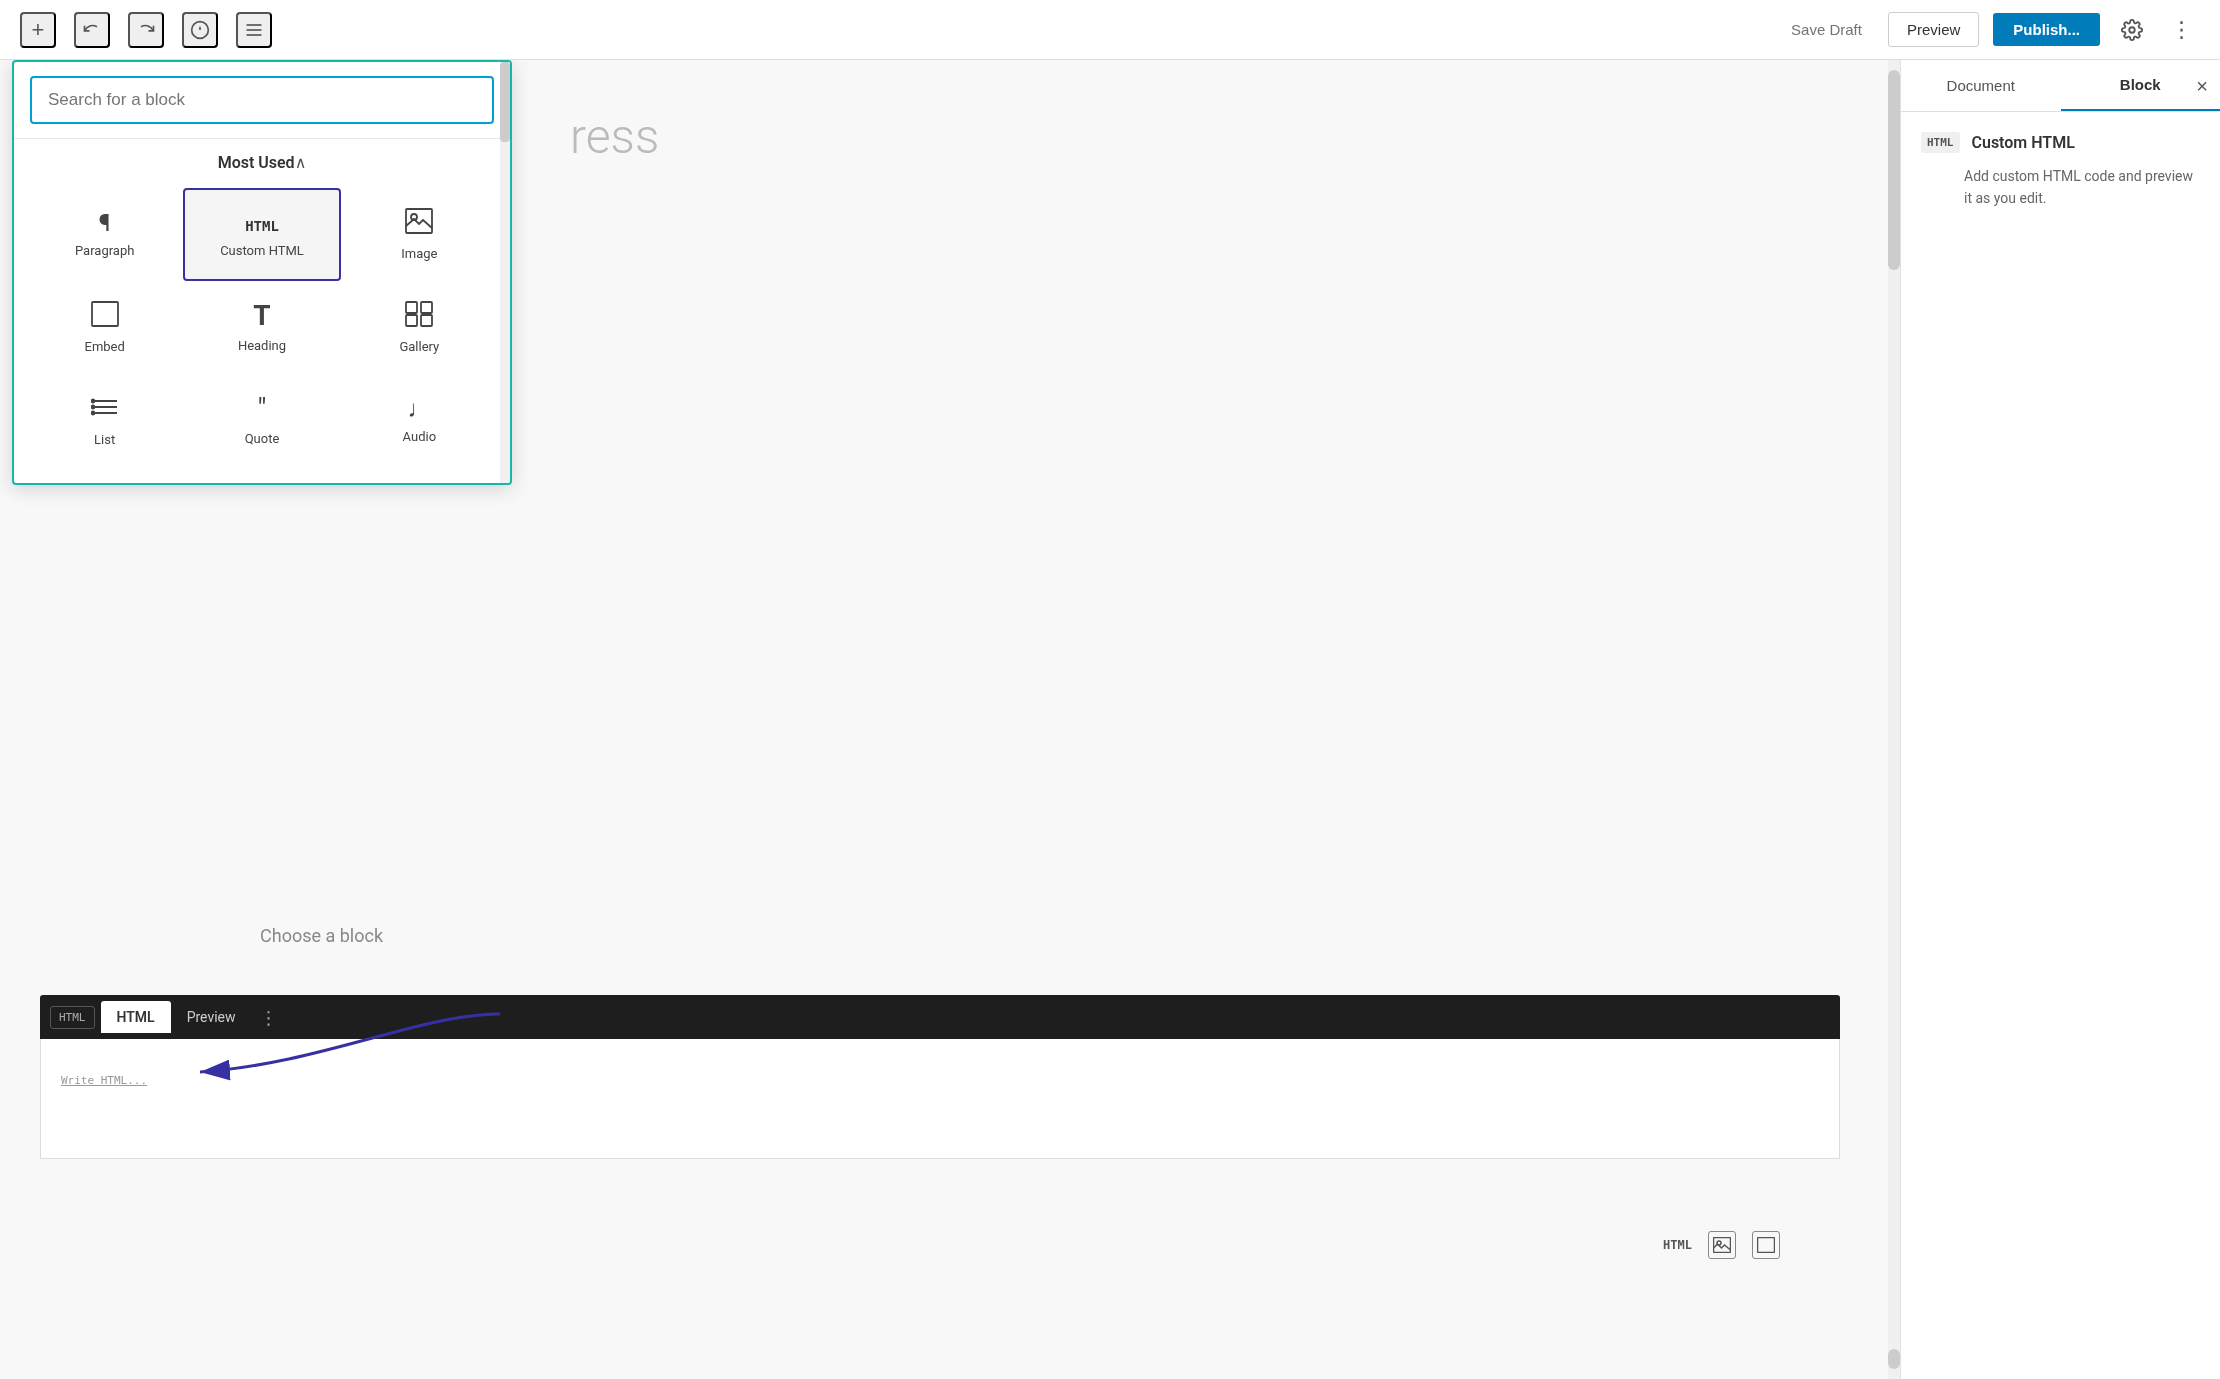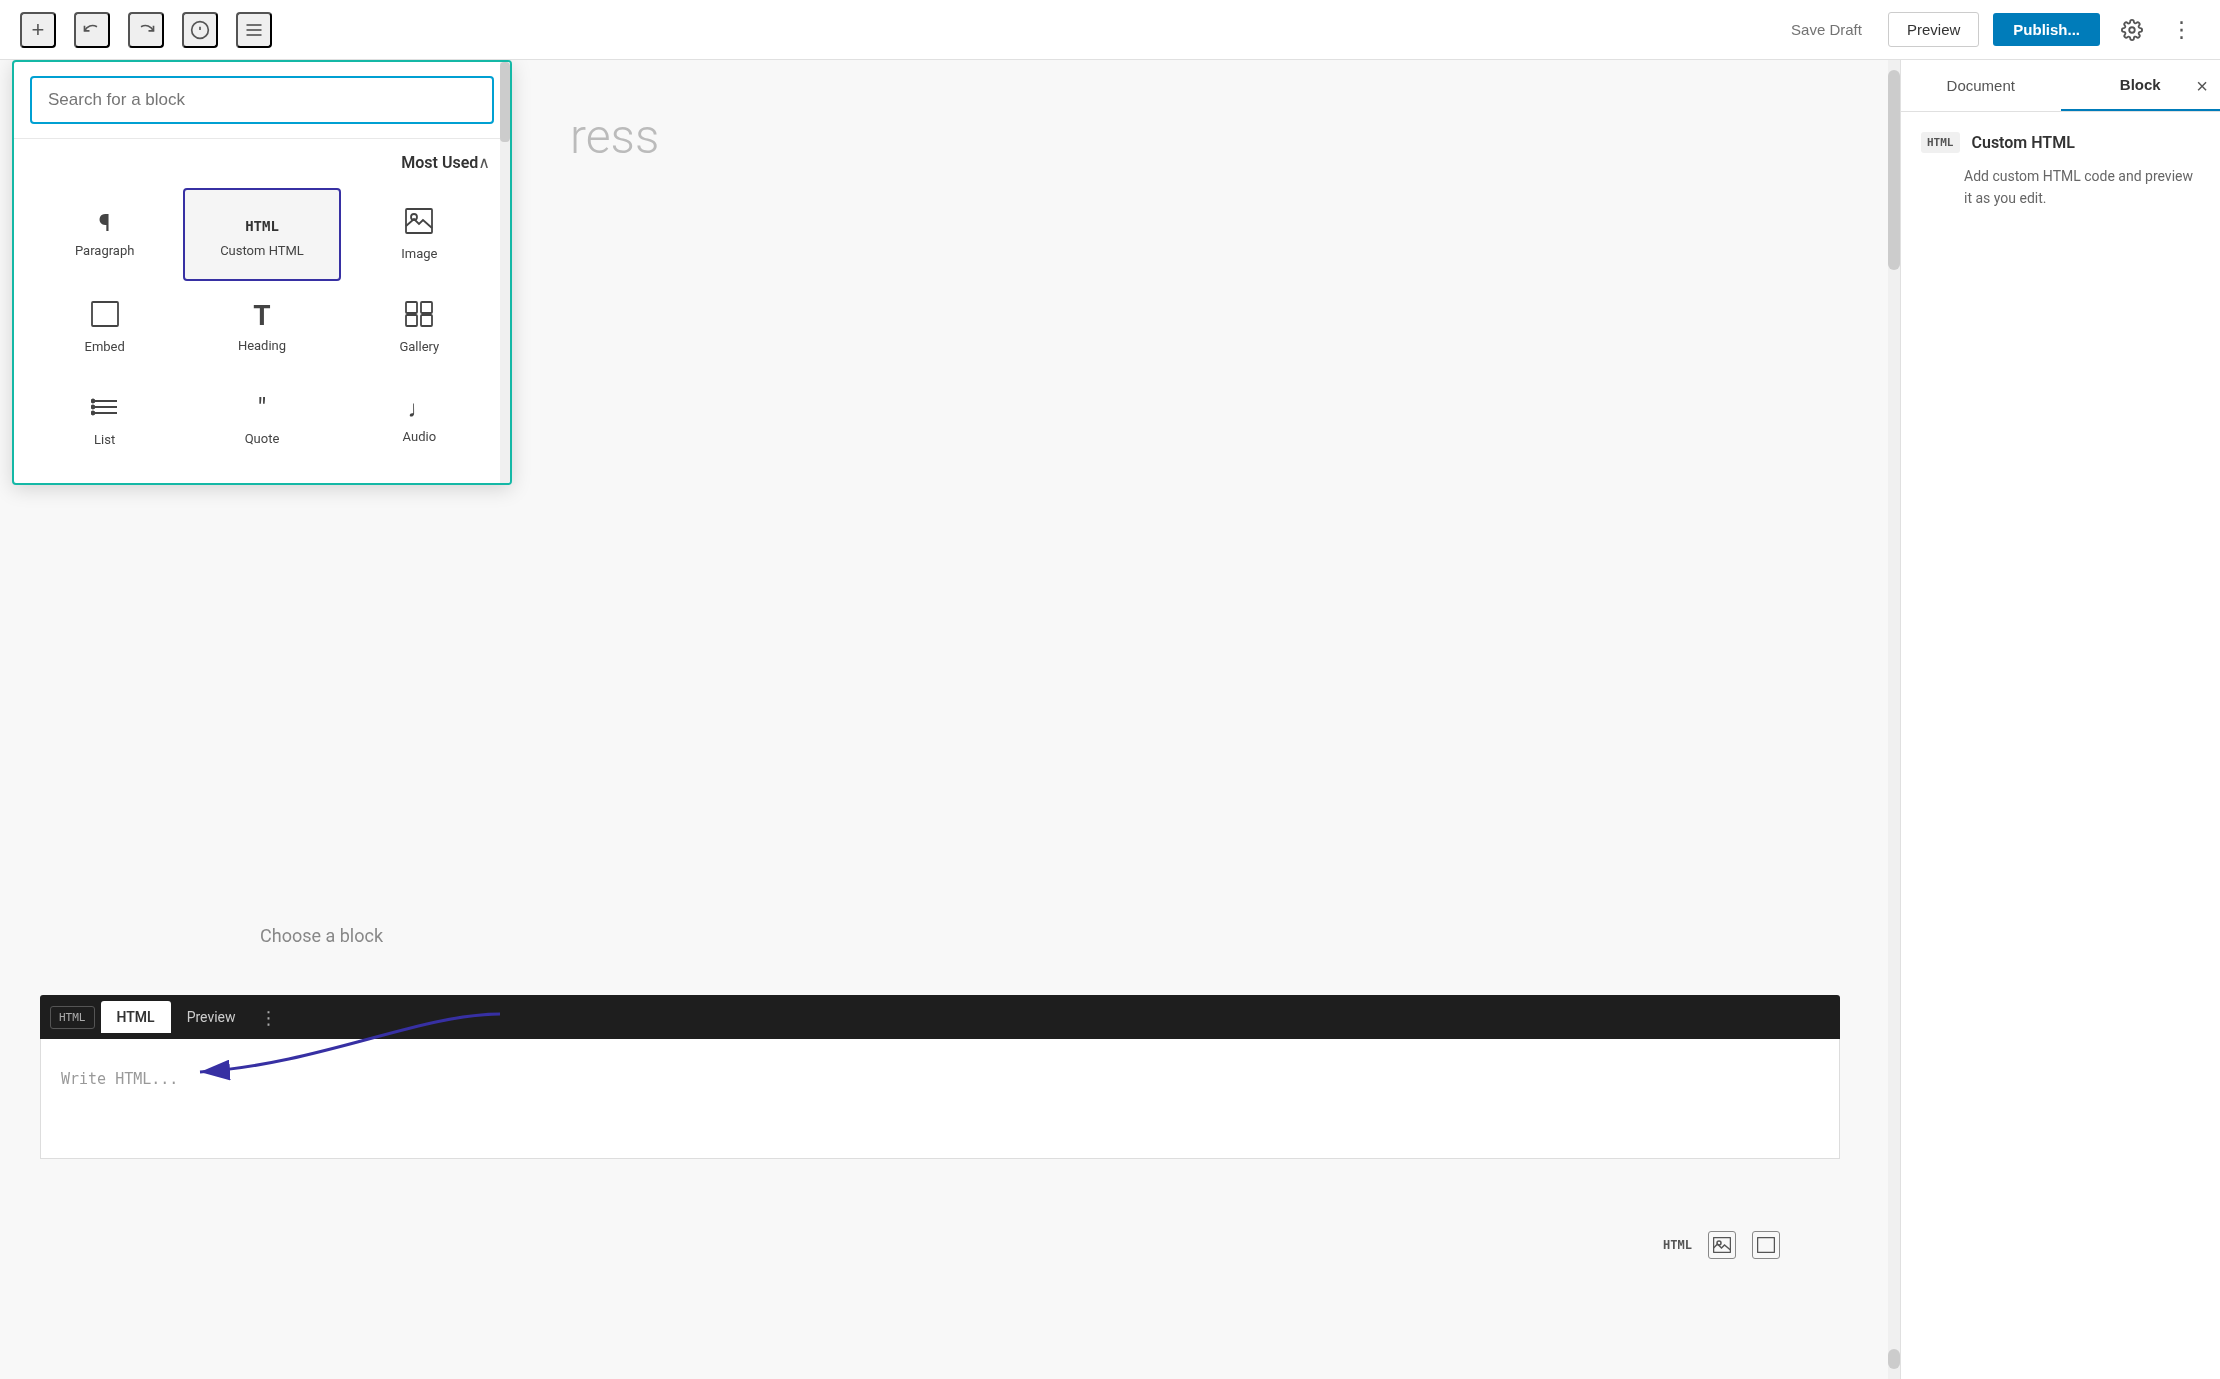--- a/index.html
+++ b/index.html
@@ -134,21 +134,21 @@
       border: 2px solid #00a0d2;
       border-radius: 4px;
       padding: 12px 16px;
       font-size: 17px;
       outline: none;
       color: #999;
     }
     .section-header {
       display: flex;
       align-items: center;
-      justify-content: flex-end;
+      justify-content: center;
       padding: 14px 20px 10px 20px;
     }
     .section-title {
       font-size: 16px;
       font-weight: 600;
       color: #333;
     }
     .collapse-btn {
       background: none;
       border: none;
@@ -261,22 +261,23 @@
     }
     .html-editor {
       background: #fff;
       border: 1px solid #ddd;
       border-top: none;
       padding: 30px 20px;
       min-height: 120px;
     }
     .html-placeholder {
       font-family: monospace;
-      font-size: 15px;
+      font-size: 11px;
       color: #999;
+      text-decoration: underline;
     }
 
     
     .bottom-toolbar {
       position: absolute;
       bottom: 120px;
       right: 120px;
       display: flex;
       align-items: center;
       gap: 16px;

